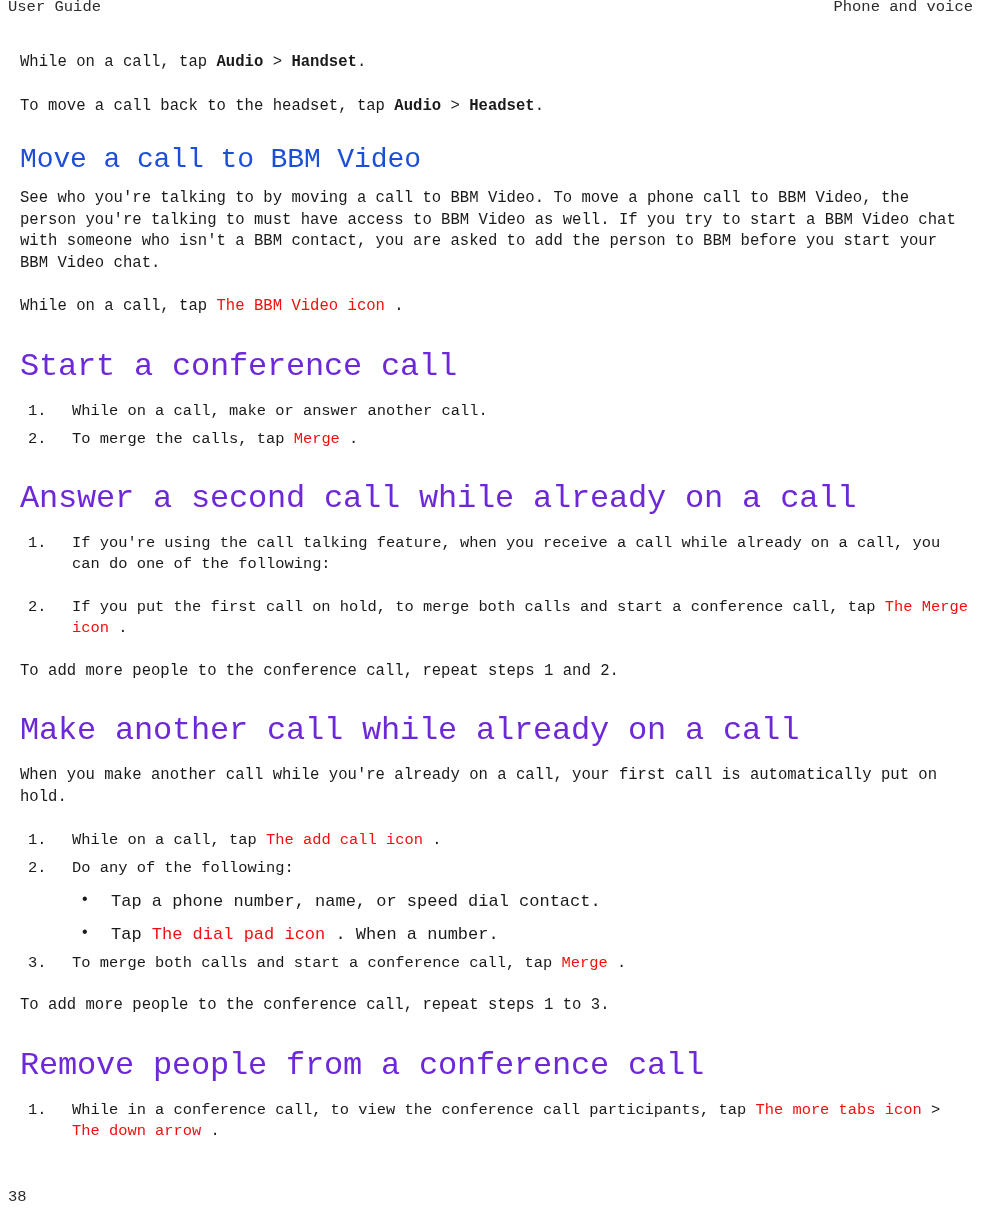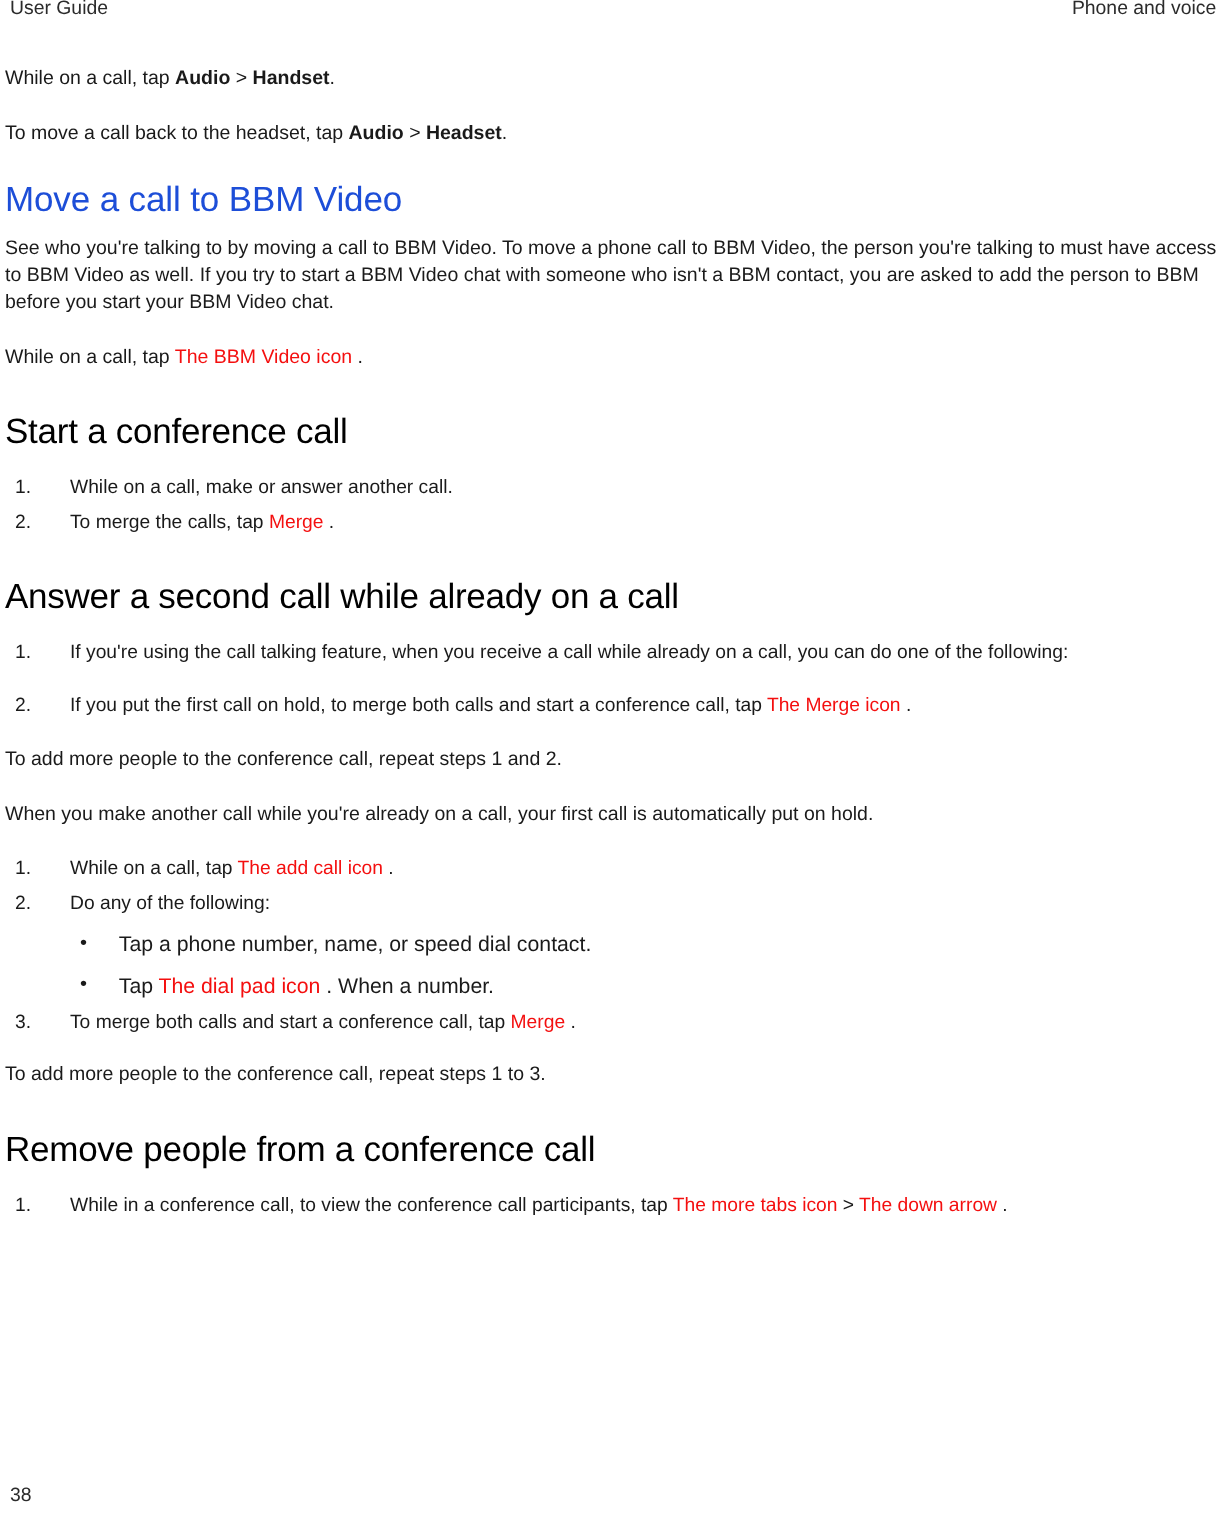--- a/index.html
+++ b/index.html
@@ -17,20 +17,21 @@
     overflow: hidden;
     -webkit-font-smoothing: antialiased;
   }
 
   .page {
     position: relative;
     width: 981px;
     height: 1213px;
     box-sizing: border-box;
     padding: 0 8px;
+    font-family: Liberation Mono, monospace;
   }
 
   
   .page-header {
     position: absolute;
     top: -3px;
     left: 8px;
     right: 8px;
     height: 28px;
     display: flex;
@@ -40,31 +41,31 @@
     line-height: 20px;
     color: #2b2b2b;
   }
   .page-header .hdr-left  { text-align: left; }
   .page-header .hdr-right { text-align: right; }
 
   
   .content {
     position: absolute;
     top: 52px;
-    left: 4px;
+    left: 20px;
     right: 8px;
   }
 
   h1.sec-title {
-    font-size: 28px;
+    font-size: 32px;
     font-weight: 400;
     line-height: 40px;
     letter-spacing: -0.2px;
     margin: 29px 0 14px 0;
-    color: #000000;
+    color: #6d28d9;
   }
   h2.sub-title {
     font-size: 28px;
     font-weight: 400;
     line-height: 34px;
     letter-spacing: -0.1px;
     margin: 26px 0 11px 0;
     color: #1d4ed8;
   }
 
@@ -173,20 +174,21 @@
       <li><span>To merge the calls, tap </span><span class="red">Merge</span><span> .</span></li>
     </ol>
 
     <h1 class="sec-title">Answer a second call while already on a call</h1>
     <ol class="steps loose">
       <li><span>If you're using the call talking feature, when you receive a call while already on a call, you can do one of the following:</span></li>
       <li><span>If you put the first call on hold, to merge both calls and start a conference call, tap </span><span class="red">The Merge icon</span><span> .</span></li>
     </ol>
     <p class="para" style="margin-top:22px;">To add more people to the conference call, repeat steps 1 and 2.</p>
 
+    <h1 class="sec-title">Make another call while already on a call</h1>
     <p class="para">When you make another call while you're already on a call, your first call is automatically put on hold.</p>
     <ol class="steps">
       <li><span>While on a call, tap </span><span class="red">The add call icon</span><span> .</span></li>
       <li>
         <span>Do any of the following:</span>
         <ul class="bullets">
           <li><span> Tap a phone number, name, or speed dial contact.</span><span class="red"></span><span></span></li>
           <li><span>Tap </span><span class="red">The dial pad icon</span><span> . When a number.</span></li>
         </ul>
       </li>

